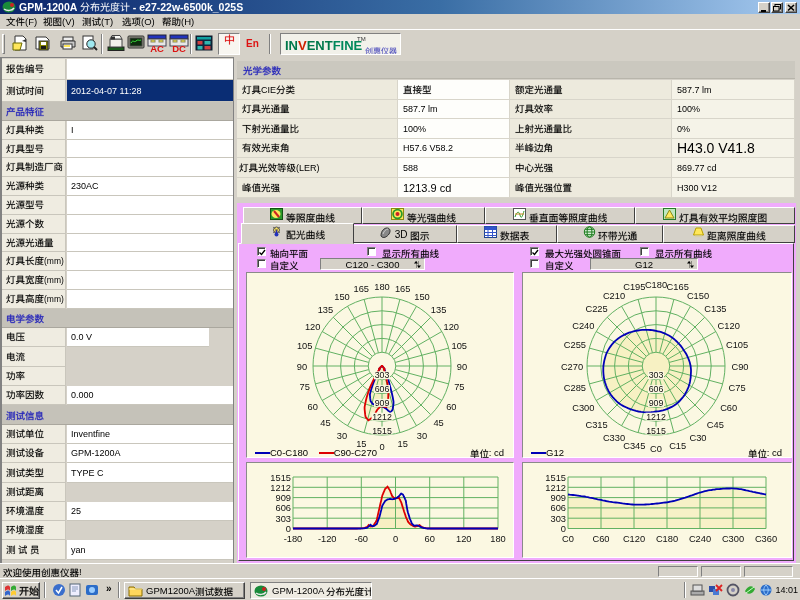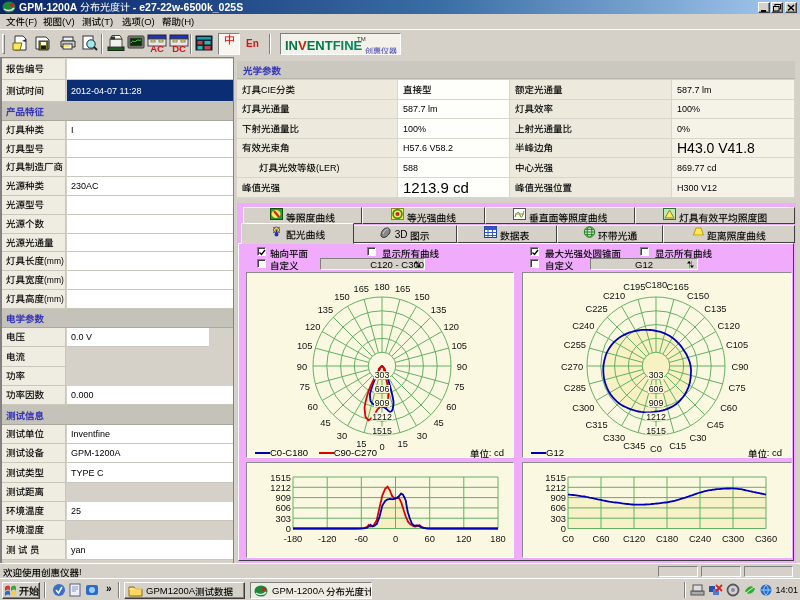--- a/index.html
+++ b/index.html
@@ -474,21 +474,21 @@
       <div class="abs" style="left:161px;top:82px;width:112px;height:19px;background:#fefefb;border-bottom:1px solid #d8d5ca;border-right:1px solid #d8d5ca;line-height:19px;padding-left:5px;white-space:nowrap;font-size:9px"><span style="font-size:9px">H57.6 V58.2</span></div>
       <div class="abs" style="left:273px;top:82px;width:162px;height:19px;background:#edeadd;border-bottom:1px solid #d8d5ca;border-right:1px solid #d8d5ca;line-height:19px;padding-left:5px;white-space:nowrap;font-size:9px"><svg class="zh" style="vertical-align:-1.5px;" width="38.00" height="9.50" viewBox="0 0 4000 1000" fill="currentColor">
           <g style="stroke:currentColor;stroke-width:12;">
             <use href="#z80" x="0"></use>
             <use href="#z81" x="1000"></use>
             <use href="#z82" x="2000"></use>
             <use href="#z79" x="3000"></use>
           </g>
         </svg></div>
       <div class="abs" style="left:435px;top:82px;width:123px;height:19px;background:#f5f3e8;border-bottom:1px solid #d8d5ca;border-right:1px solid #d8d5ca;line-height:19px;padding-left:5px;white-space:nowrap;font-size:9px"><span style="font-size:14px">H43.0 V41.8</span></div>
-      <div class="abs" style="left:0px;top:101px;width:161px;height:20px;background:#edeadd;border-bottom:1px solid #d8d5ca;border-right:1px solid #d8d5ca;line-height:20px;padding-left:22px;white-space:nowrap;font-size:9px"><svg class="zh" style="vertical-align:-1.5px;" width="57.00" height="9.50" viewBox="0 0 6000 1000" fill="currentColor">
+      <div class="abs" style="left:0px;top:101px;width:161px;height:20px;background:#edeadd;border-bottom:1px solid #d8d5ca;border-right:1px solid #d8d5ca;line-height:20px;padding-left:2px;white-space:nowrap;font-size:9px"><svg class="zh" style="vertical-align:-1.5px;" width="57.00" height="9.50" viewBox="0 0 6000 1000" fill="currentColor">
           <g style="stroke:currentColor;stroke-width:12;">
             <use href="#z30" x="0"></use>
             <use href="#z31" x="1000"></use>
             <use href="#z2" x="2000"></use>
             <use href="#z72" x="3000"></use>
             <use href="#z83" x="4000"></use>
             <use href="#z84" x="5000"></use>
           </g>
         </svg>(LER)</div>
       <div class="abs" style="left:161px;top:101px;width:112px;height:20px;background:#fefefb;border-bottom:1px solid #d8d5ca;border-right:1px solid #d8d5ca;line-height:20px;padding-left:5px;white-space:nowrap;font-size:9px"><span style="font-size:9px">588</span></div>
@@ -502,21 +502,21 @@
         </svg></div>
       <div class="abs" style="left:435px;top:101px;width:123px;height:20px;background:#f5f3e8;border-bottom:1px solid #d8d5ca;border-right:1px solid #d8d5ca;line-height:20px;padding-left:5px;white-space:nowrap;font-size:9px"><span style="font-size:9px">869.77 cd</span></div>
       <div class="abs" style="left:0px;top:121px;width:161px;height:20px;background:#edeadd;border-bottom:1px solid #d8d5ca;border-right:1px solid #d8d5ca;line-height:20px;padding-left:5px;white-space:nowrap;font-size:9px"><svg class="zh" style="vertical-align:-1.5px;" width="38.00" height="9.50" viewBox="0 0 4000 1000" fill="currentColor">
           <g style="stroke:currentColor;stroke-width:12;">
             <use href="#z81" x="0"></use>
             <use href="#z87" x="1000"></use>
             <use href="#z2" x="2000"></use>
             <use href="#z86" x="3000"></use>
           </g>
         </svg></div>
-      <div class="abs" style="left:161px;top:121px;width:112px;height:20px;background:#fefefb;border-bottom:1px solid #d8d5ca;border-right:1px solid #d8d5ca;line-height:20px;padding-left:5px;white-space:nowrap;font-size:9px"><span style="font-size:15px">1213.9 cd</span></div>
+      <div class="abs" style="left:161px;top:121px;width:112px;height:20px;background:#fefefb;border-bottom:1px solid #d8d5ca;border-right:1px solid #d8d5ca;line-height:20px;padding-left:5px;white-space:nowrap;font-size:9px"><span style="font-size:11px">1213.9 cd</span></div>
       <div class="abs" style="left:273px;top:121px;width:162px;height:20px;background:#edeadd;border-bottom:1px solid #d8d5ca;border-right:1px solid #d8d5ca;line-height:20px;padding-left:5px;white-space:nowrap;font-size:9px"><svg class="zh" style="vertical-align:-1.5px;" width="57.00" height="9.50" viewBox="0 0 6000 1000" fill="currentColor">
           <g style="stroke:currentColor;stroke-width:12;">
             <use href="#z81" x="0"></use>
             <use href="#z87" x="1000"></use>
             <use href="#z2" x="2000"></use>
             <use href="#z86" x="3000"></use>
             <use href="#z58" x="4000"></use>
             <use href="#z88" x="5000"></use>
           </g>
         </svg></div>
@@ -665,21 +665,21 @@
           </g>
         </svg></div>
       <div style="position:absolute;left:20px;top:56px;width:9px;height:9px;background:#fff;border:1px solid;border-color:#808080 #fff #fff #808080;box-shadow:inset 1px 1px 0 #404040"></div>
       <div class="abs" style="left:33px;top:56px"><svg class="zh" style="vertical-align:-2px;" width="28.50" height="9.50" viewBox="0 0 3000 1000" fill="currentColor">
           <g style="stroke:currentColor;stroke-width:12;">
             <use href="#z105" x="0"></use>
             <use href="#z71" x="1000"></use>
             <use href="#z106" x="2000"></use>
           </g>
         </svg></div>
-      <div style="position:absolute;left:83px;top:55px;width:105px;height:12px;background:#d5d1c8;border:1px solid;border-color:#808080 #fff #fff #808080;font-size:9.5px;text-align:right;line-height:11px;color:#000">C120 - C300<svg width="11" height="9" viewBox="0 0 11 9" style="position:absolute;right:1px;top:1px">
+      <div style="position:absolute;left:83px;top:55px;width:105px;height:12px;background:#d5d1c8;border:1px solid;border-color:#808080 #fff #fff #808080;font-size:9.5px;text-align:center;line-height:11px;color:#000">C120 - C300<svg width="11" height="9" viewBox="0 0 11 9" style="position:absolute;right:1px;top:1px">
           <path d="M2 3.5L4 1l2 2.5z" fill="#000"></path>
           <path d="M5 5.5L7 8l2-2.5z" fill="#000"></path>
           <path d="M4.5 1v7M6.5 1v7" stroke="#000" stroke-width="0.7" opacity="0.5"></path>
         </svg></div>
       <div style="position:absolute;left:293px;top:44px;width:9px;height:9px;background:#fff;border:1px solid;border-color:#808080 #fff #fff #808080;box-shadow:inset 1px 1px 0 #404040">
         <svg width="7" height="7" viewBox="0 0 7 7" style="position:absolute;left:1px;top:1px">
           <path d="M0.5 3.5l2 2 3.5-4.5" stroke="#000" stroke-width="1.3" fill="none"></path>
         </svg>
       </div>
       <div class="abs" style="left:308px;top:44px"><svg class="zh" style="vertical-align:-2px;" width="76.00" height="9.50" viewBox="0 0 8000 1000" fill="currentColor">

